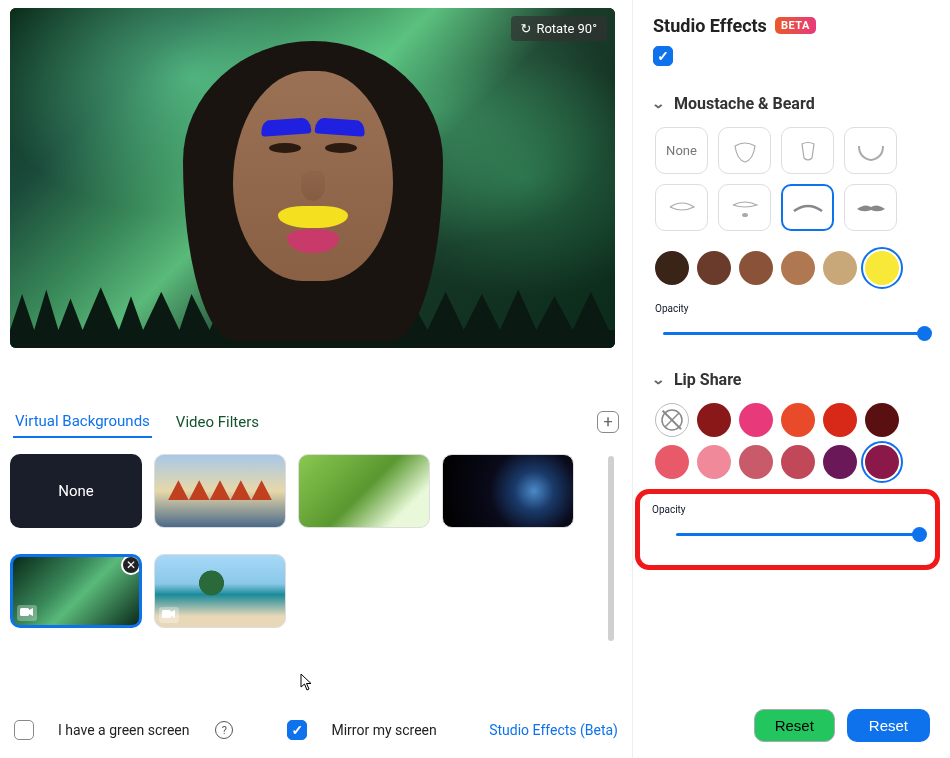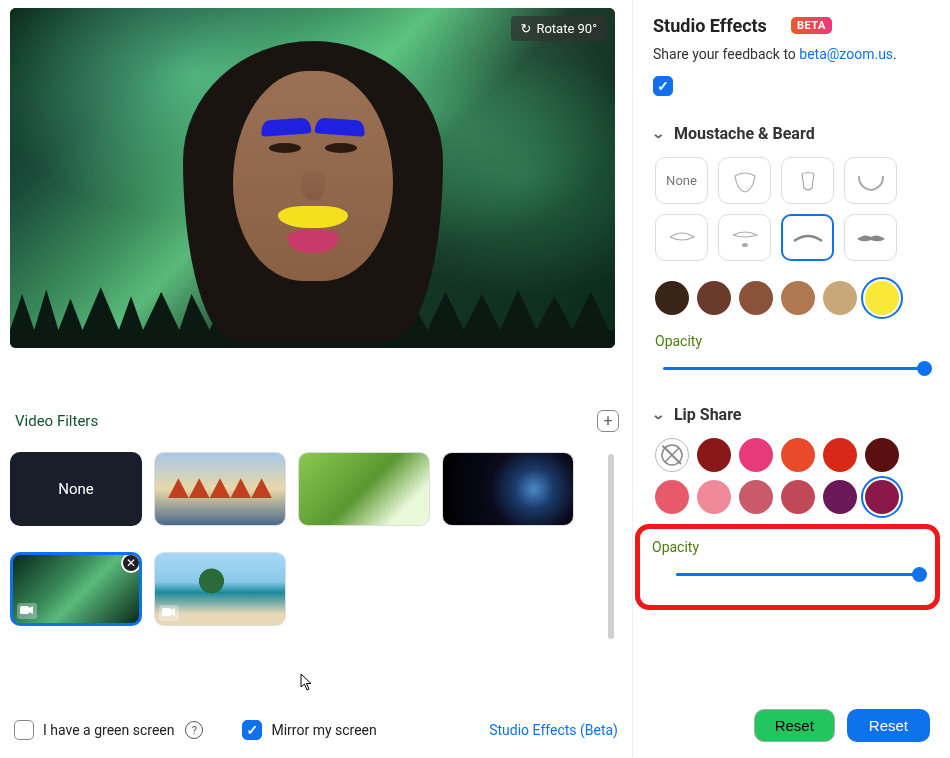--- a/index.html
+++ b/index.html
@@ -48,49 +48,49 @@
   .bg-grass { background: linear-gradient(135deg, #8ac850 0%, #5a9830 50%, #e8f8d8 80%); }
   .bg-earth { background: radial-gradient(circle at 70% 50%, #4a8ac8 0%, #1a3a6a 20%, #0a0a1a 45%, #000 100%); }
   .bg-aurora { background: linear-gradient(135deg, #0a2a1a 0%, #3a8a5a 40%, #5aba7a 55%, #0a2a1a 100%); }
   .bg-beach { background: linear-gradient(180deg, #a8d8f8 0%, #8ac8e8 40%, #1a8a9a 55%, #e8d8b8 85%); position: relative; }
   .bg-beach::after { content: ""; position: absolute; left: 30%; top: 5%; width: 35px; height: 50px; background: radial-gradient(circle, #2a6a3a 40%, transparent 42%); }
   .vscroll { width: 6px; height: 185px; background: #d0d0d0; border-radius: 3px; margin-left: 8px; margin-top: 2px; }
 
   .cursor { position: absolute; left: 300px; top: 673px; font-size: 16px; color: #000; pointer-events: none; }
 
   
-  .bottom-bar { margin-top: auto; display: flex; align-items: center; padding: 8px 4px; gap: 9px; justify-content: flex-end; }
+  .bottom-bar { margin-top: auto; display: flex; align-items: center; padding: 8px 4px; gap: 24px; justify-content: flex-end; }
   .checkbox { width: 20px; height: 20px; border: 1.5px solid #888; border-radius: 5px; display: inline-flex; align-items: center; justify-content: center; cursor: pointer; flex-shrink: 0; }
   .checkbox.checked { background: #0e72ed; border-color: #0e72ed; color: #fff; }
   .help-icon { width: 18px; height: 18px; border: 1.5px solid #555; border-radius: 50%; display: inline-flex; align-items: center; justify-content: center; font-size: 11px; color: #555; cursor: pointer; margin-left: 2px; margin-right: 30px; }
   .link { color: #0e72ed; cursor: pointer; margin-left: auto; }
 
   
-  .panel-title-row { display: flex; align-items: center; gap: 24px; margin-bottom: 10px; }
+  .panel-title-row { display: flex; align-items: center; gap: 8px; margin-bottom: 10px; }
   .panel-title { font-size: 18px; font-weight: 700; }
   .beta-badge { background: linear-gradient(90deg, #e85a2a, #e83a7a); color: #fff; font-size: 11px; font-weight: 700; padding: 2px 6px; border-radius: 5px; letter-spacing: 0.5px; }
   .feedback-row { font-size: 14px; color: #333; margin-bottom: 14px; }
   .feedback-row a { color: #0e72ed; text-decoration: none; }
   .apply-row { display: flex; align-items: center; gap: 12px; font-size: 15px; margin-bottom: 28px; }
 
   .section-header { display: flex; align-items: center; gap: 10px; font-size: 16px; font-weight: 700; color: #333; margin-bottom: 14px; cursor: pointer; }
   .chevron { color: #666; font-size: 13px; display: inline-block; transform: scaleX(1.3); }
 
   .style-grid { display: flex; flex-wrap: wrap; gap: 10px; margin-bottom: 20px; margin-left: 2px; }
   .style-opt { width: 53px; height: 47px; border: 1px solid #ddd; border-radius: 10px; display: flex; align-items: center; justify-content: center; cursor: pointer; background: #fff; color: #777; font-size: 13px; }
   .style-opt.selected { border: 2.5px solid #0e72ed; }
   .style-opt svg { width: 40px; height: 30px; }
 
   .color-row { display: flex; flex-wrap: wrap; gap: 8px; margin-bottom: 18px; margin-left: 2px; }
   .color-swatch { width: 34px; height: 34px; border-radius: 50%; cursor: pointer; position: relative; }
   .color-swatch.selected::after { content: ""; position: absolute; inset: -4px; border: 2px solid #0e72ed; border-radius: 50%; }
   .color-swatch.none-sw { border: 1.5px solid #bbb; background: #fff; display: flex; align-items: center; justify-content: center; }
   .color-swatch.none-sw::before { content: ""; width: 26px; height: 1.5px; background: #888; transform: rotate(45deg); position: absolute; }
 
-  .opacity-label { font-size: 14px; color: #4d7c0f; margin-bottom: 10px; margin-left: 2px; }
+  .opacity-label { font-size: 10px; color: #0f172a; margin-bottom: 10px; margin-left: 2px; }
   .slider-wrap { position: relative; height: 20px; margin-bottom: 26px; margin-left: 10px; margin-right: 4px; }
   .slider-track { position: absolute; top: 8px; left: 0; right: 0; height: 3px; background: #0e72ed; border-radius: 2px; }
   .slider-thumb { position: absolute; top: 2px; width: 15px; height: 15px; background: #0e72ed; border-radius: 50%; right: -4px; }
 
   .highlight-box { border: 5px solid #f01818; border-radius: 14px; padding: 10px 12px 14px 12px; margin: -4px -8px 18px -18px; }
 
   .right-bottom { margin-top: auto; display: flex; justify-content: flex-end; gap: 12px; padding: 6px 2px; }
   .btn { padding: 7px 20px; border-radius: 10px; font-size: 15px; cursor: pointer; border: 1px solid #aaa; background: #22c55e; }
   .btn.primary { background: #0e72ed; color: #fff; border: none; padding: 7px 22px; }
 
@@ -116,20 +116,21 @@
         <div class="moustache"></div>
         <div class="lips"></div>
       </div>
       <div class="rotate-btn">
         <span class="rotate-icon">↻</span>
         <span>Rotate 90°</span>
       </div>
     </div>
 
     <div class="tabs-row">
+      <div class="tab active">Virtual Backgrounds</div>
       <div class="tab">Video Filters</div>
       <div class="add-btn">
         <span>+</span>
       </div>
     </div>
 
     <div class="thumbs-wrap">
       <div class="thumbs">
         <div class="thumb none">None</div>
         <div class="thumb bg-bridge"></div>
@@ -172,23 +173,20 @@
       <span>Mirror my screen</span>
       <span class="link">Studio Effects (Beta)</span>
     </div>
   </div>
 
   <div class="right-panel">
     <div class="panel-title-row">
       <span class="panel-title">Studio Effects</span>
       <span class="beta-badge">BETA</span>
     </div>
-    <div class="feedback-row">
-      <span>Share your feedback to  </span><a>beta@zoom.us</a><span>.</span>
-    </div>
     <div class="apply-row">
       <span class="checkbox checked">
           <span class="check">✓</span>
         </span>
     </div>
 
     <div class="section-header">
       <span class="chevron">⌄</span>
       <span>Moustache &amp; Beard</span>
     </div>

